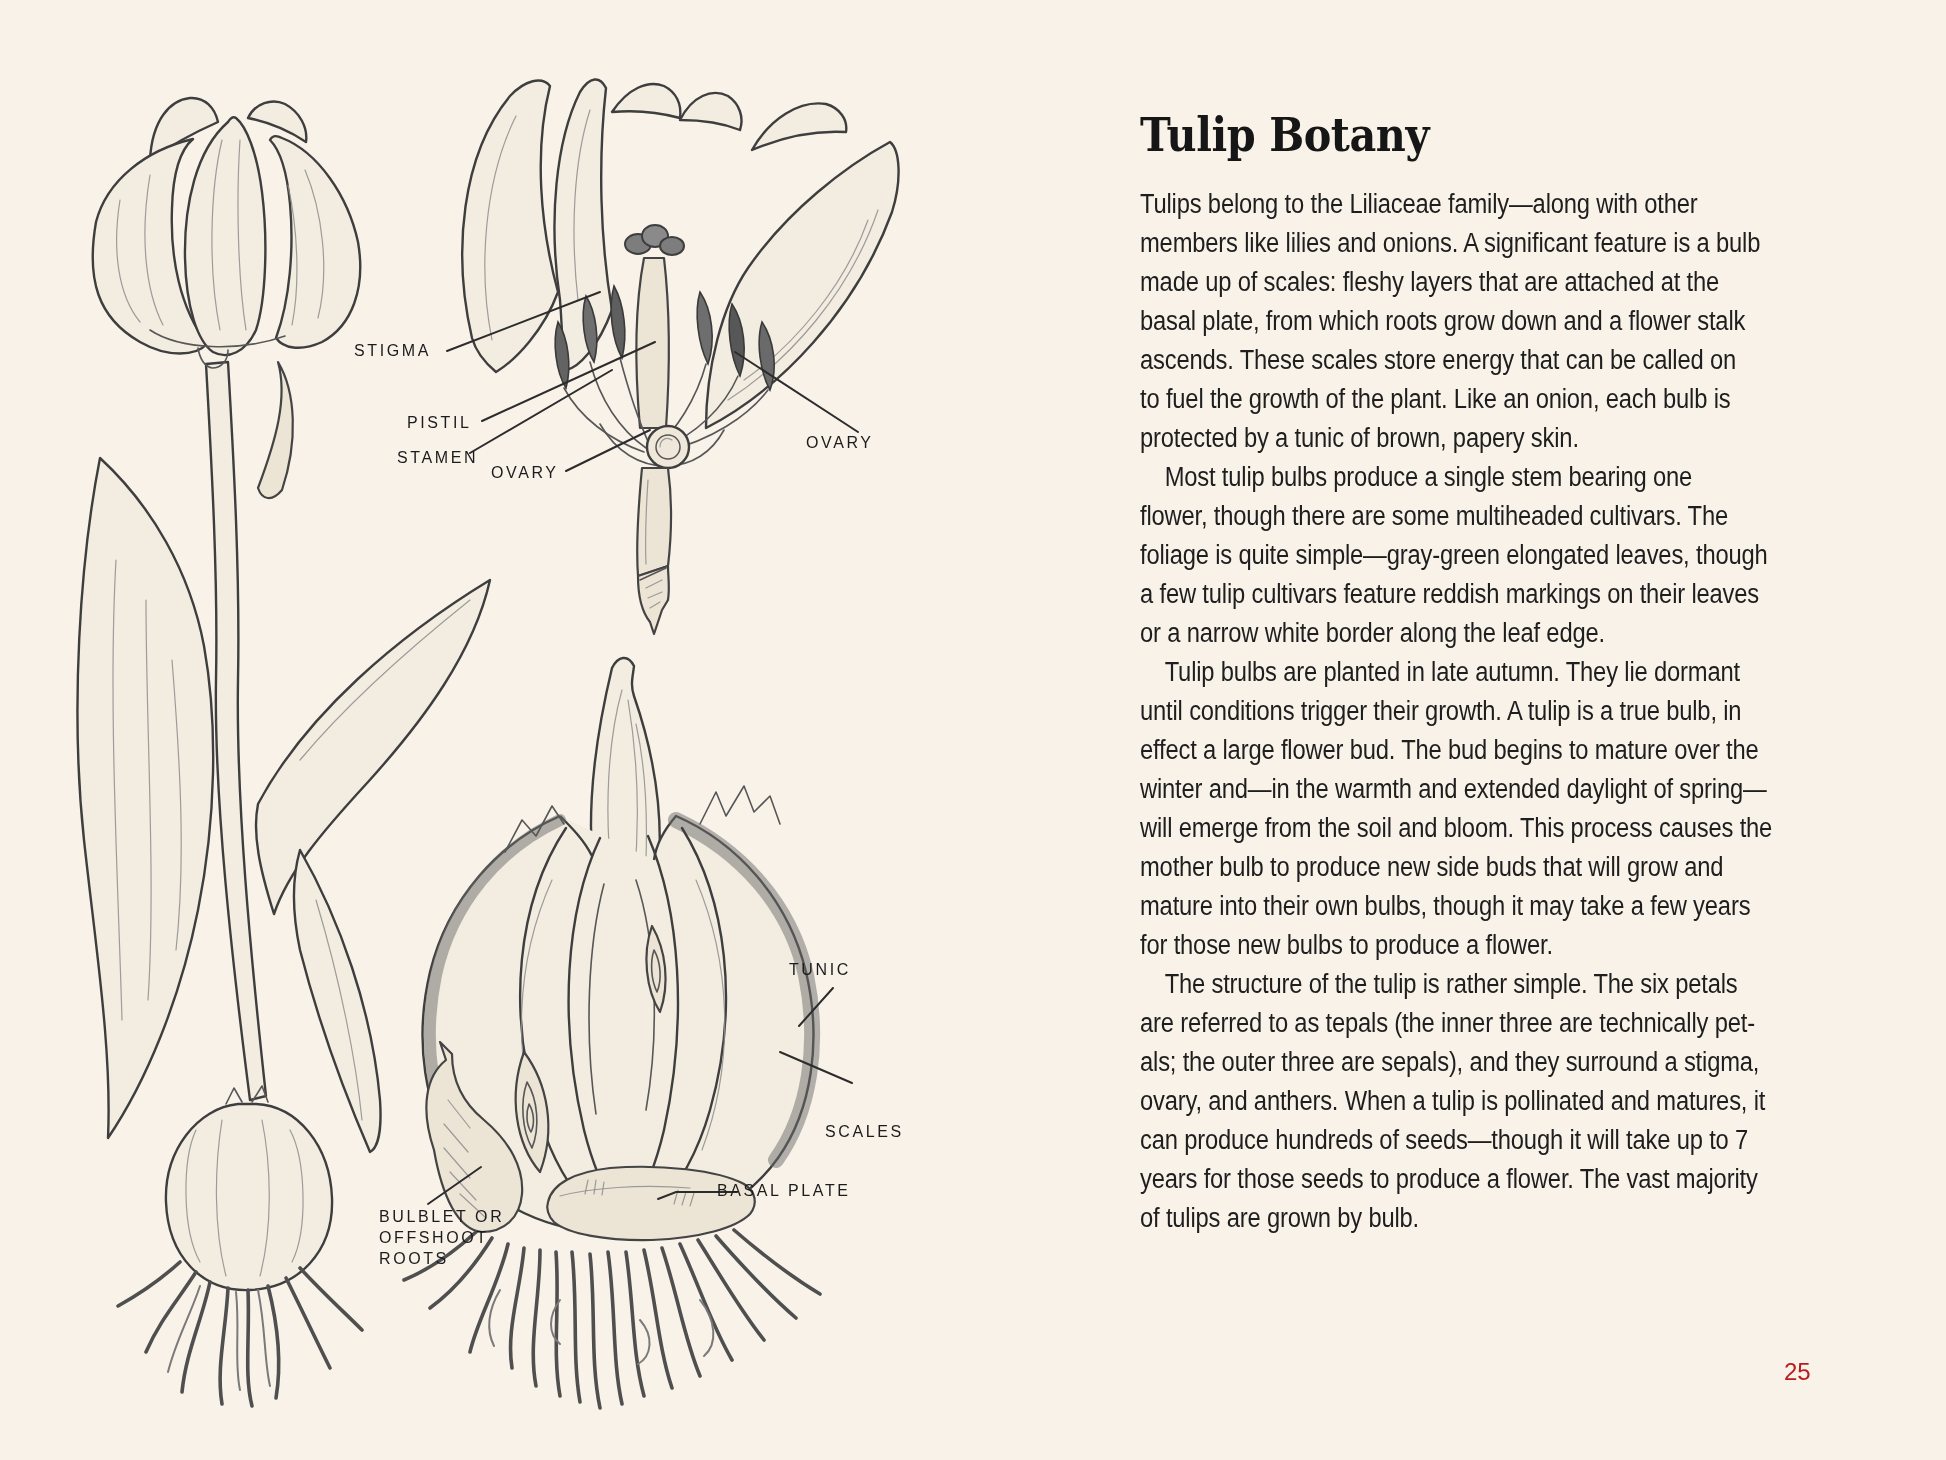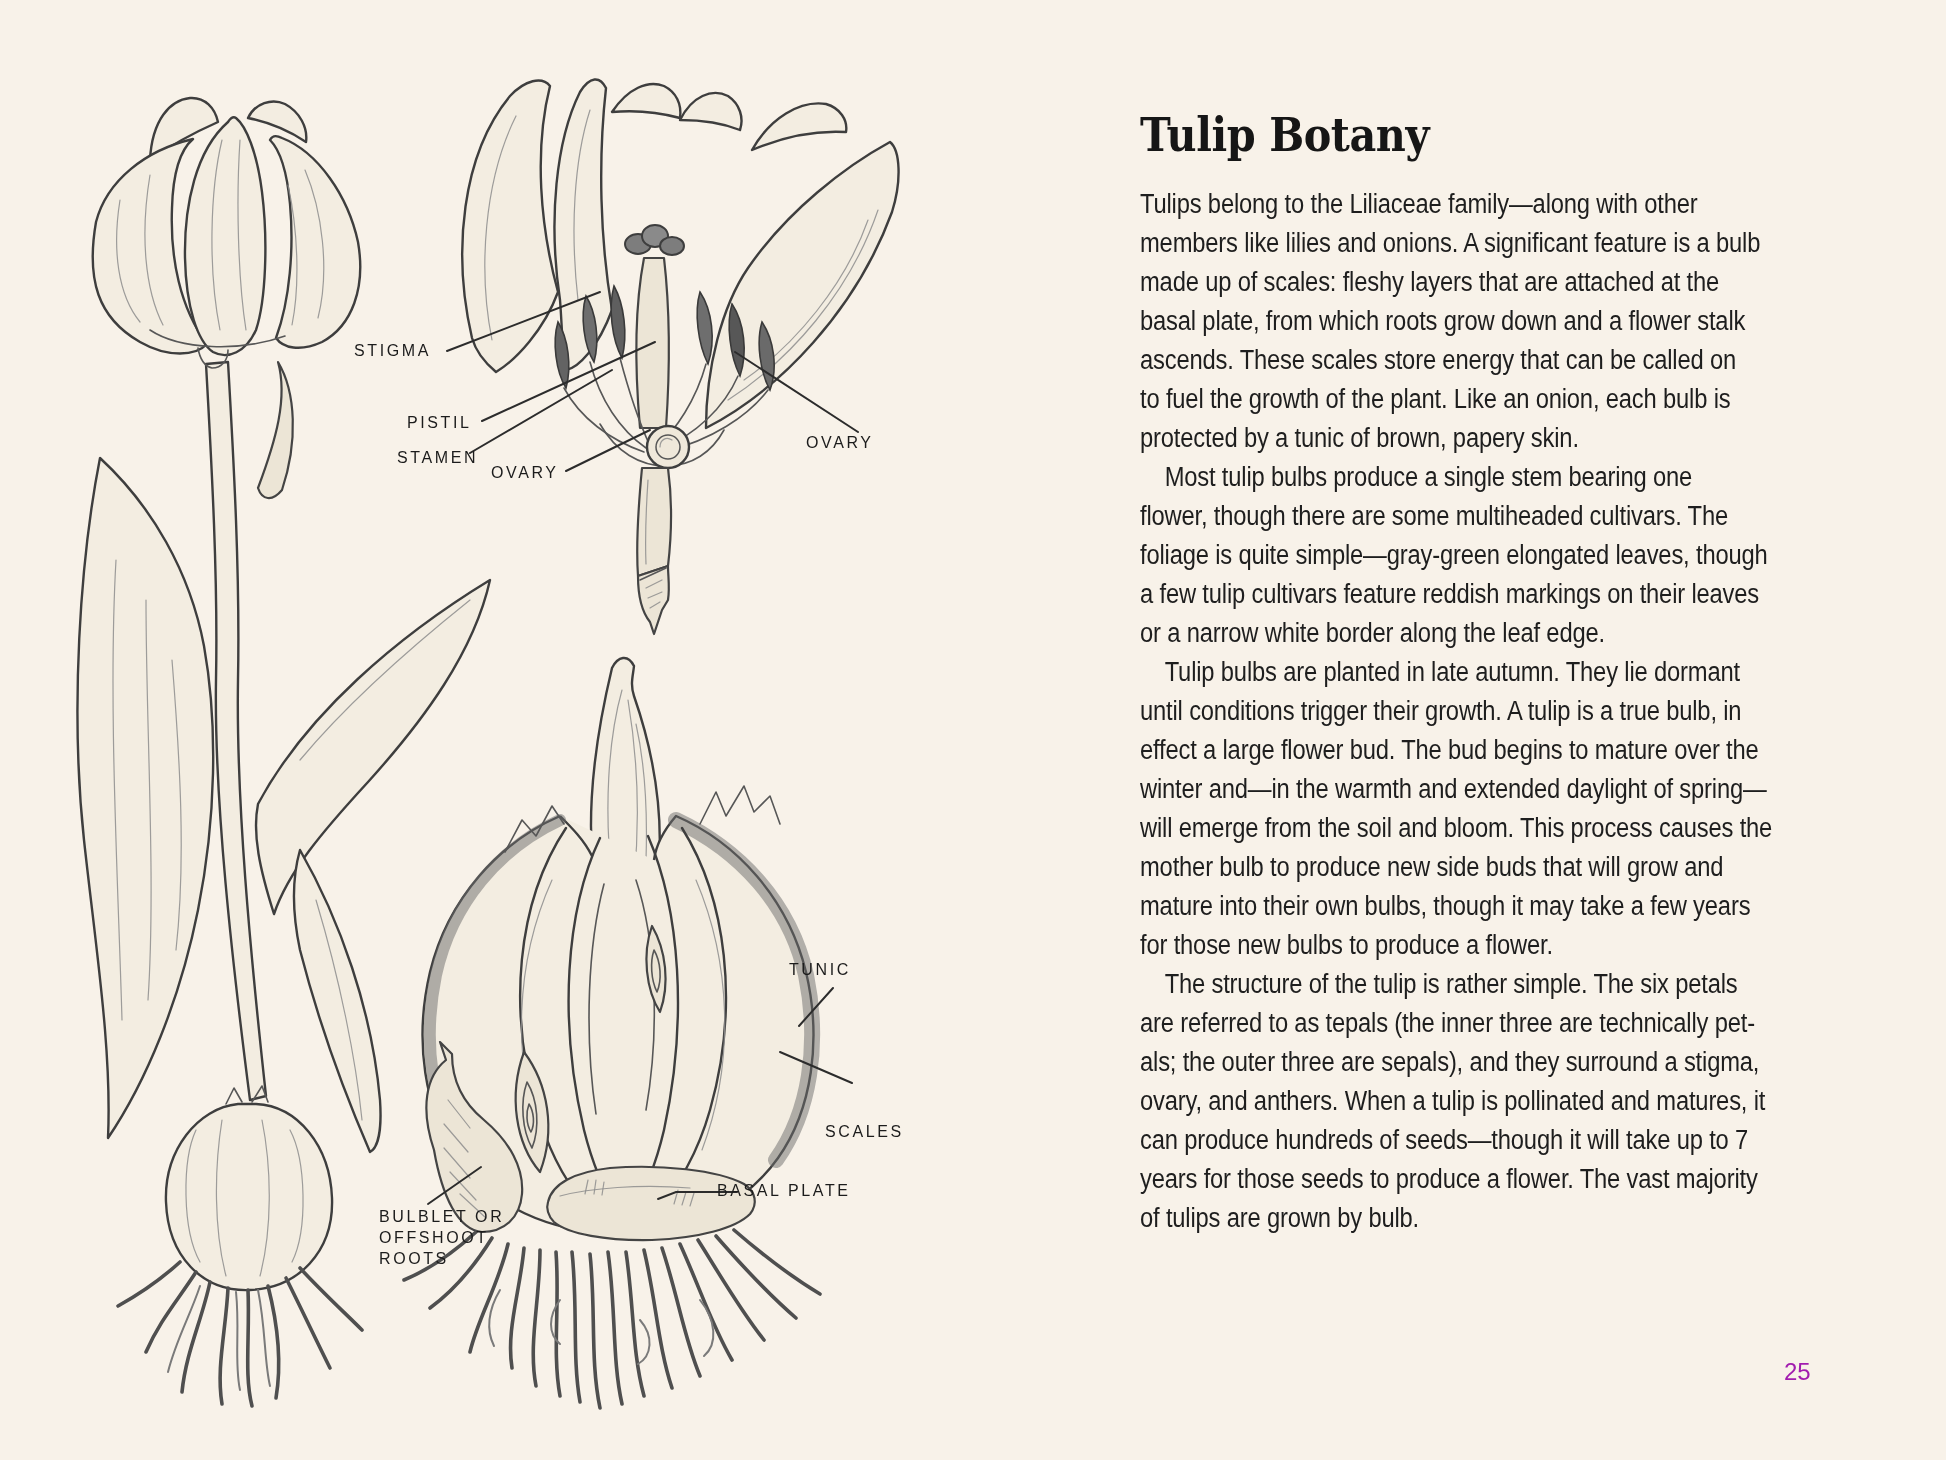--- a/index.html
+++ b/index.html
@@ -44,21 +44,21 @@
   }
   .text-body{font-size:27px;line-height:39px;letter-spacing:-0.2px;color:#1e1e1e;}
   .para{margin:0;}
   .para.indent .line:first-child{padding-left:28px;}
   .line{white-space:nowrap;}
 
   .page-number{
     position:absolute;
     left:1784px;top:1358px;
     font-size:24px;
-    color:#a21caf;
+    color:#b91c1c;
   }
 
   
   .ol{fill:none;stroke:#3e3e3e;stroke-width:2.4;stroke-linecap:round;stroke-linejoin:round;}
   .ol2{fill:none;stroke:#575757;stroke-width:1.6;stroke-linecap:round;stroke-linejoin:round;}
   .sh{fill:none;stroke:#8d8d8d;stroke-width:1.2;stroke-linecap:round;opacity:.85;}
   .fl{fill:#f3ede1;stroke:#3e3e3e;stroke-width:2.4;stroke-linejoin:round;}
   .fl2{fill:#ece5d6;stroke:#444;stroke-width:2.2;stroke-linejoin:round;}
   .rim{fill:none;stroke:#6b6b6b;stroke-linecap:round;opacity:.5;}
   .root{fill:none;stroke:#4f4f4f;stroke-width:3.6;stroke-linecap:round;}

